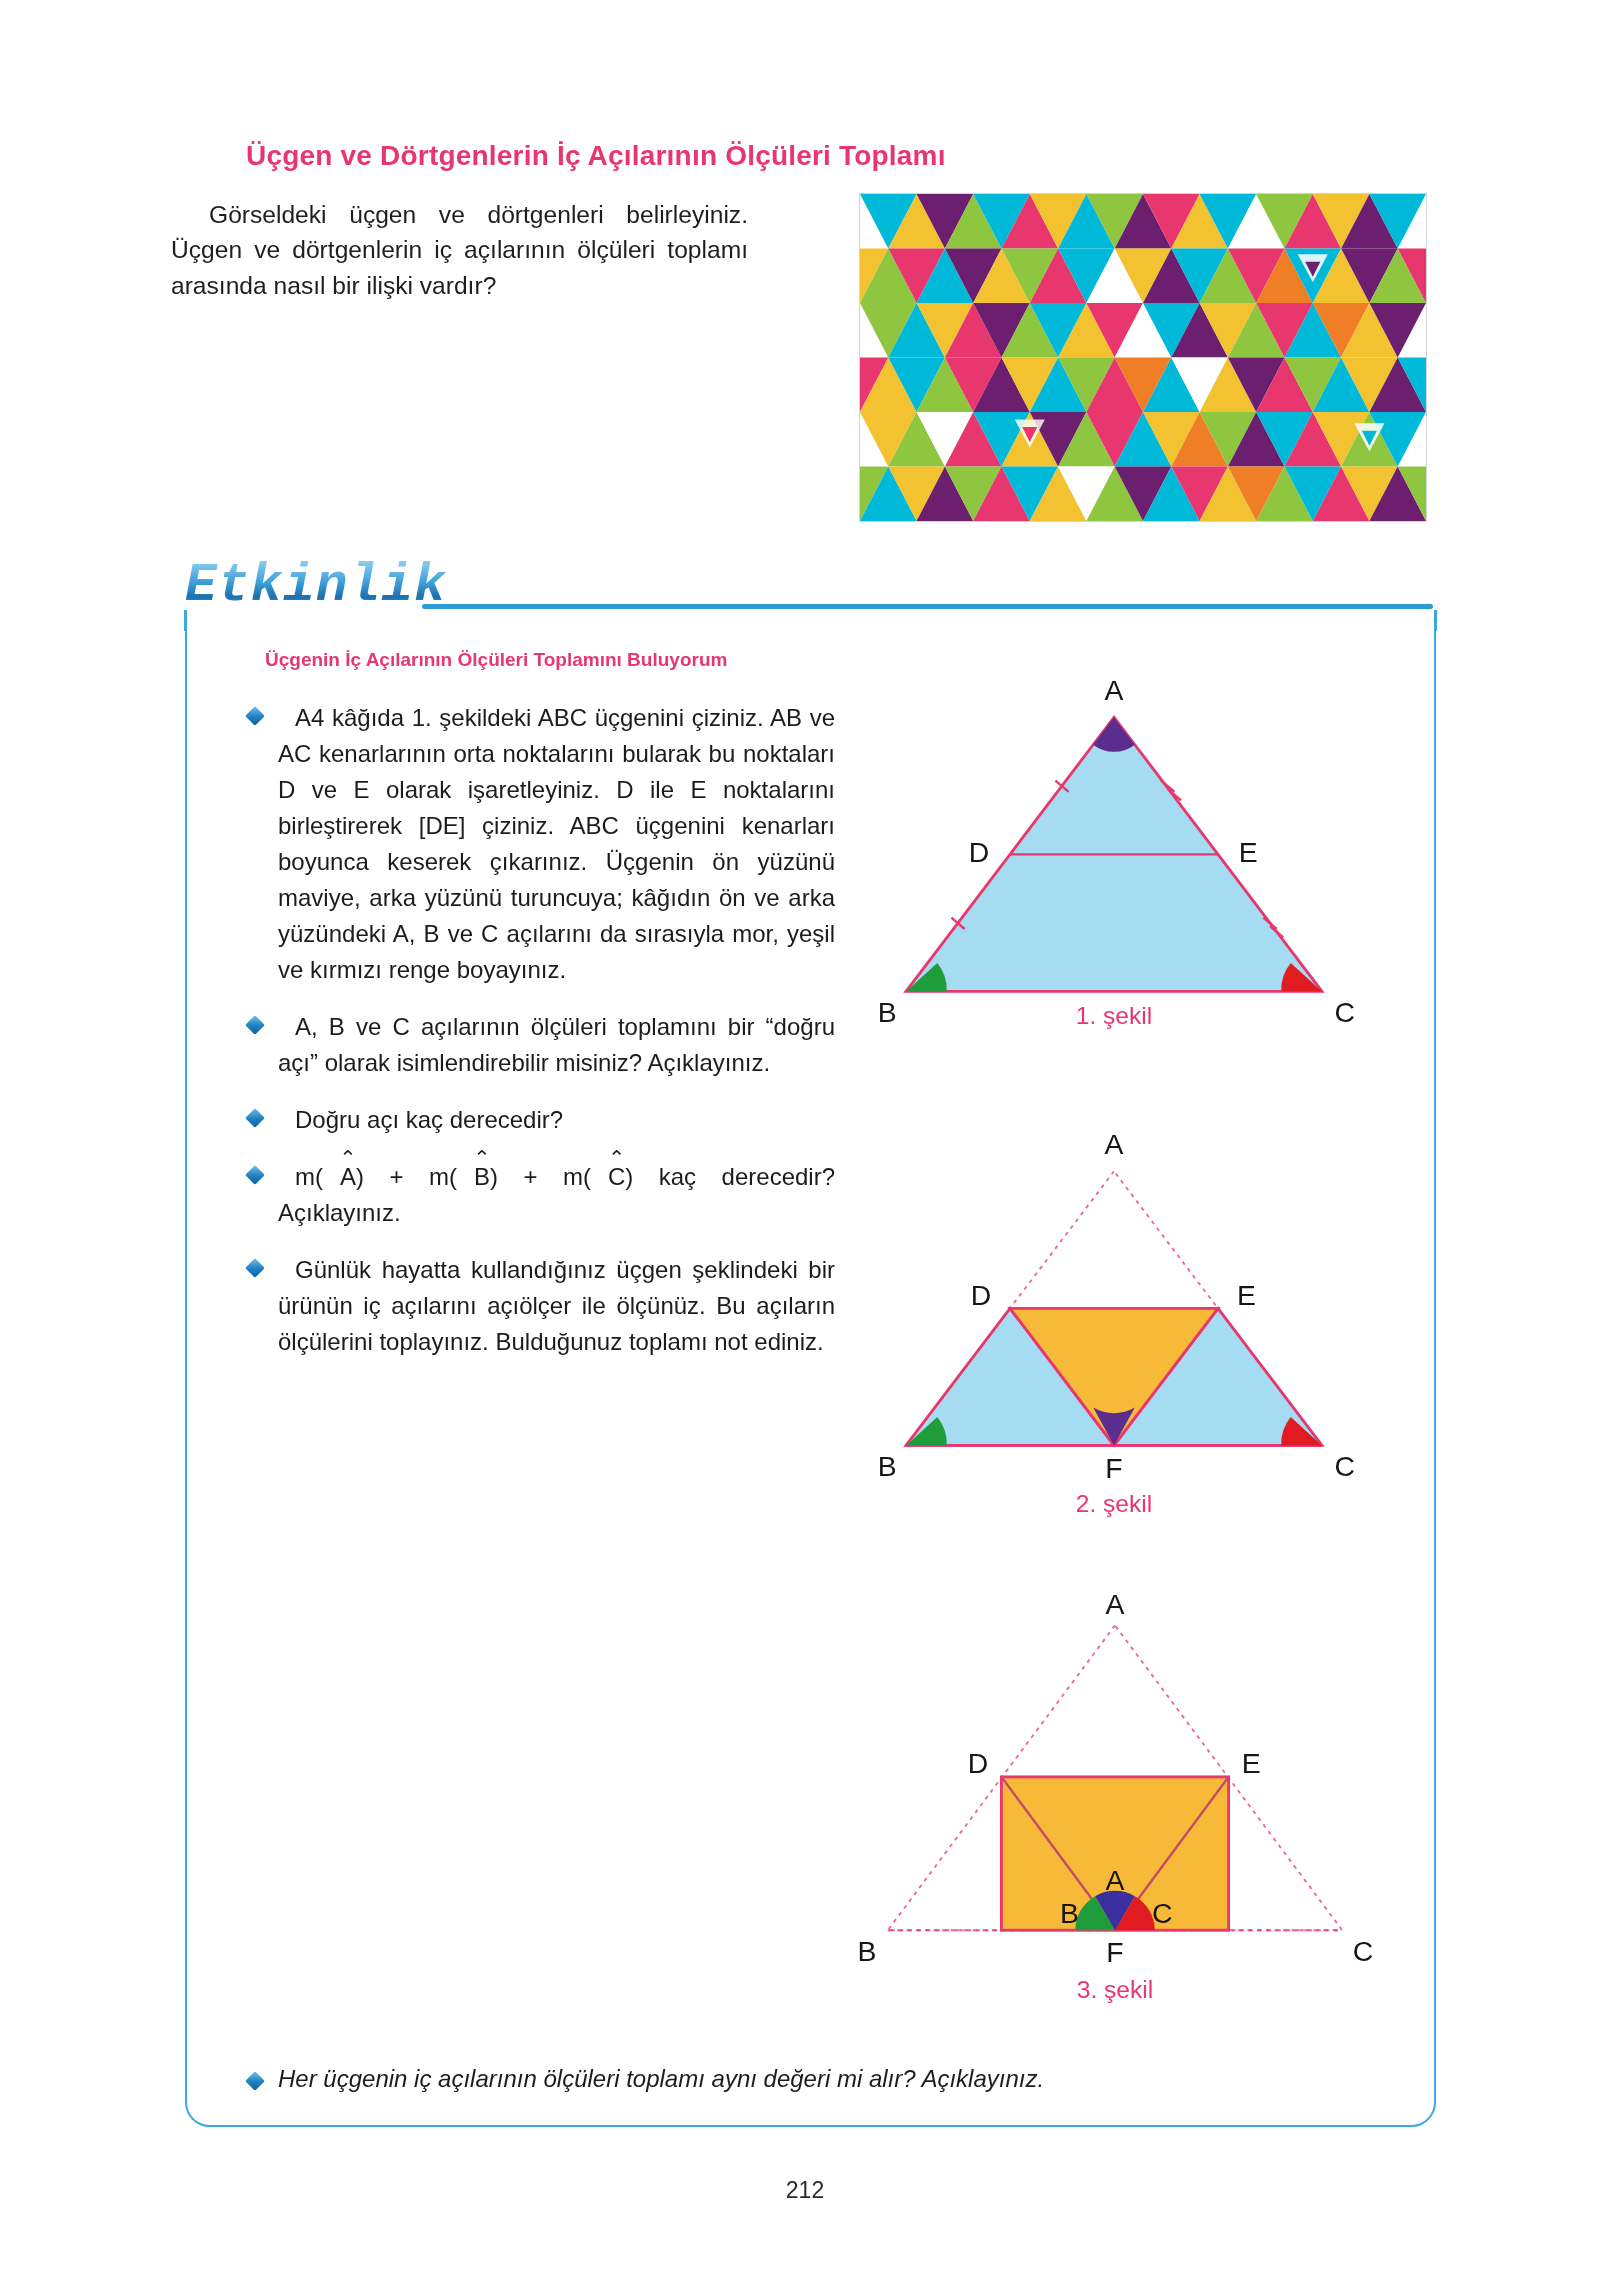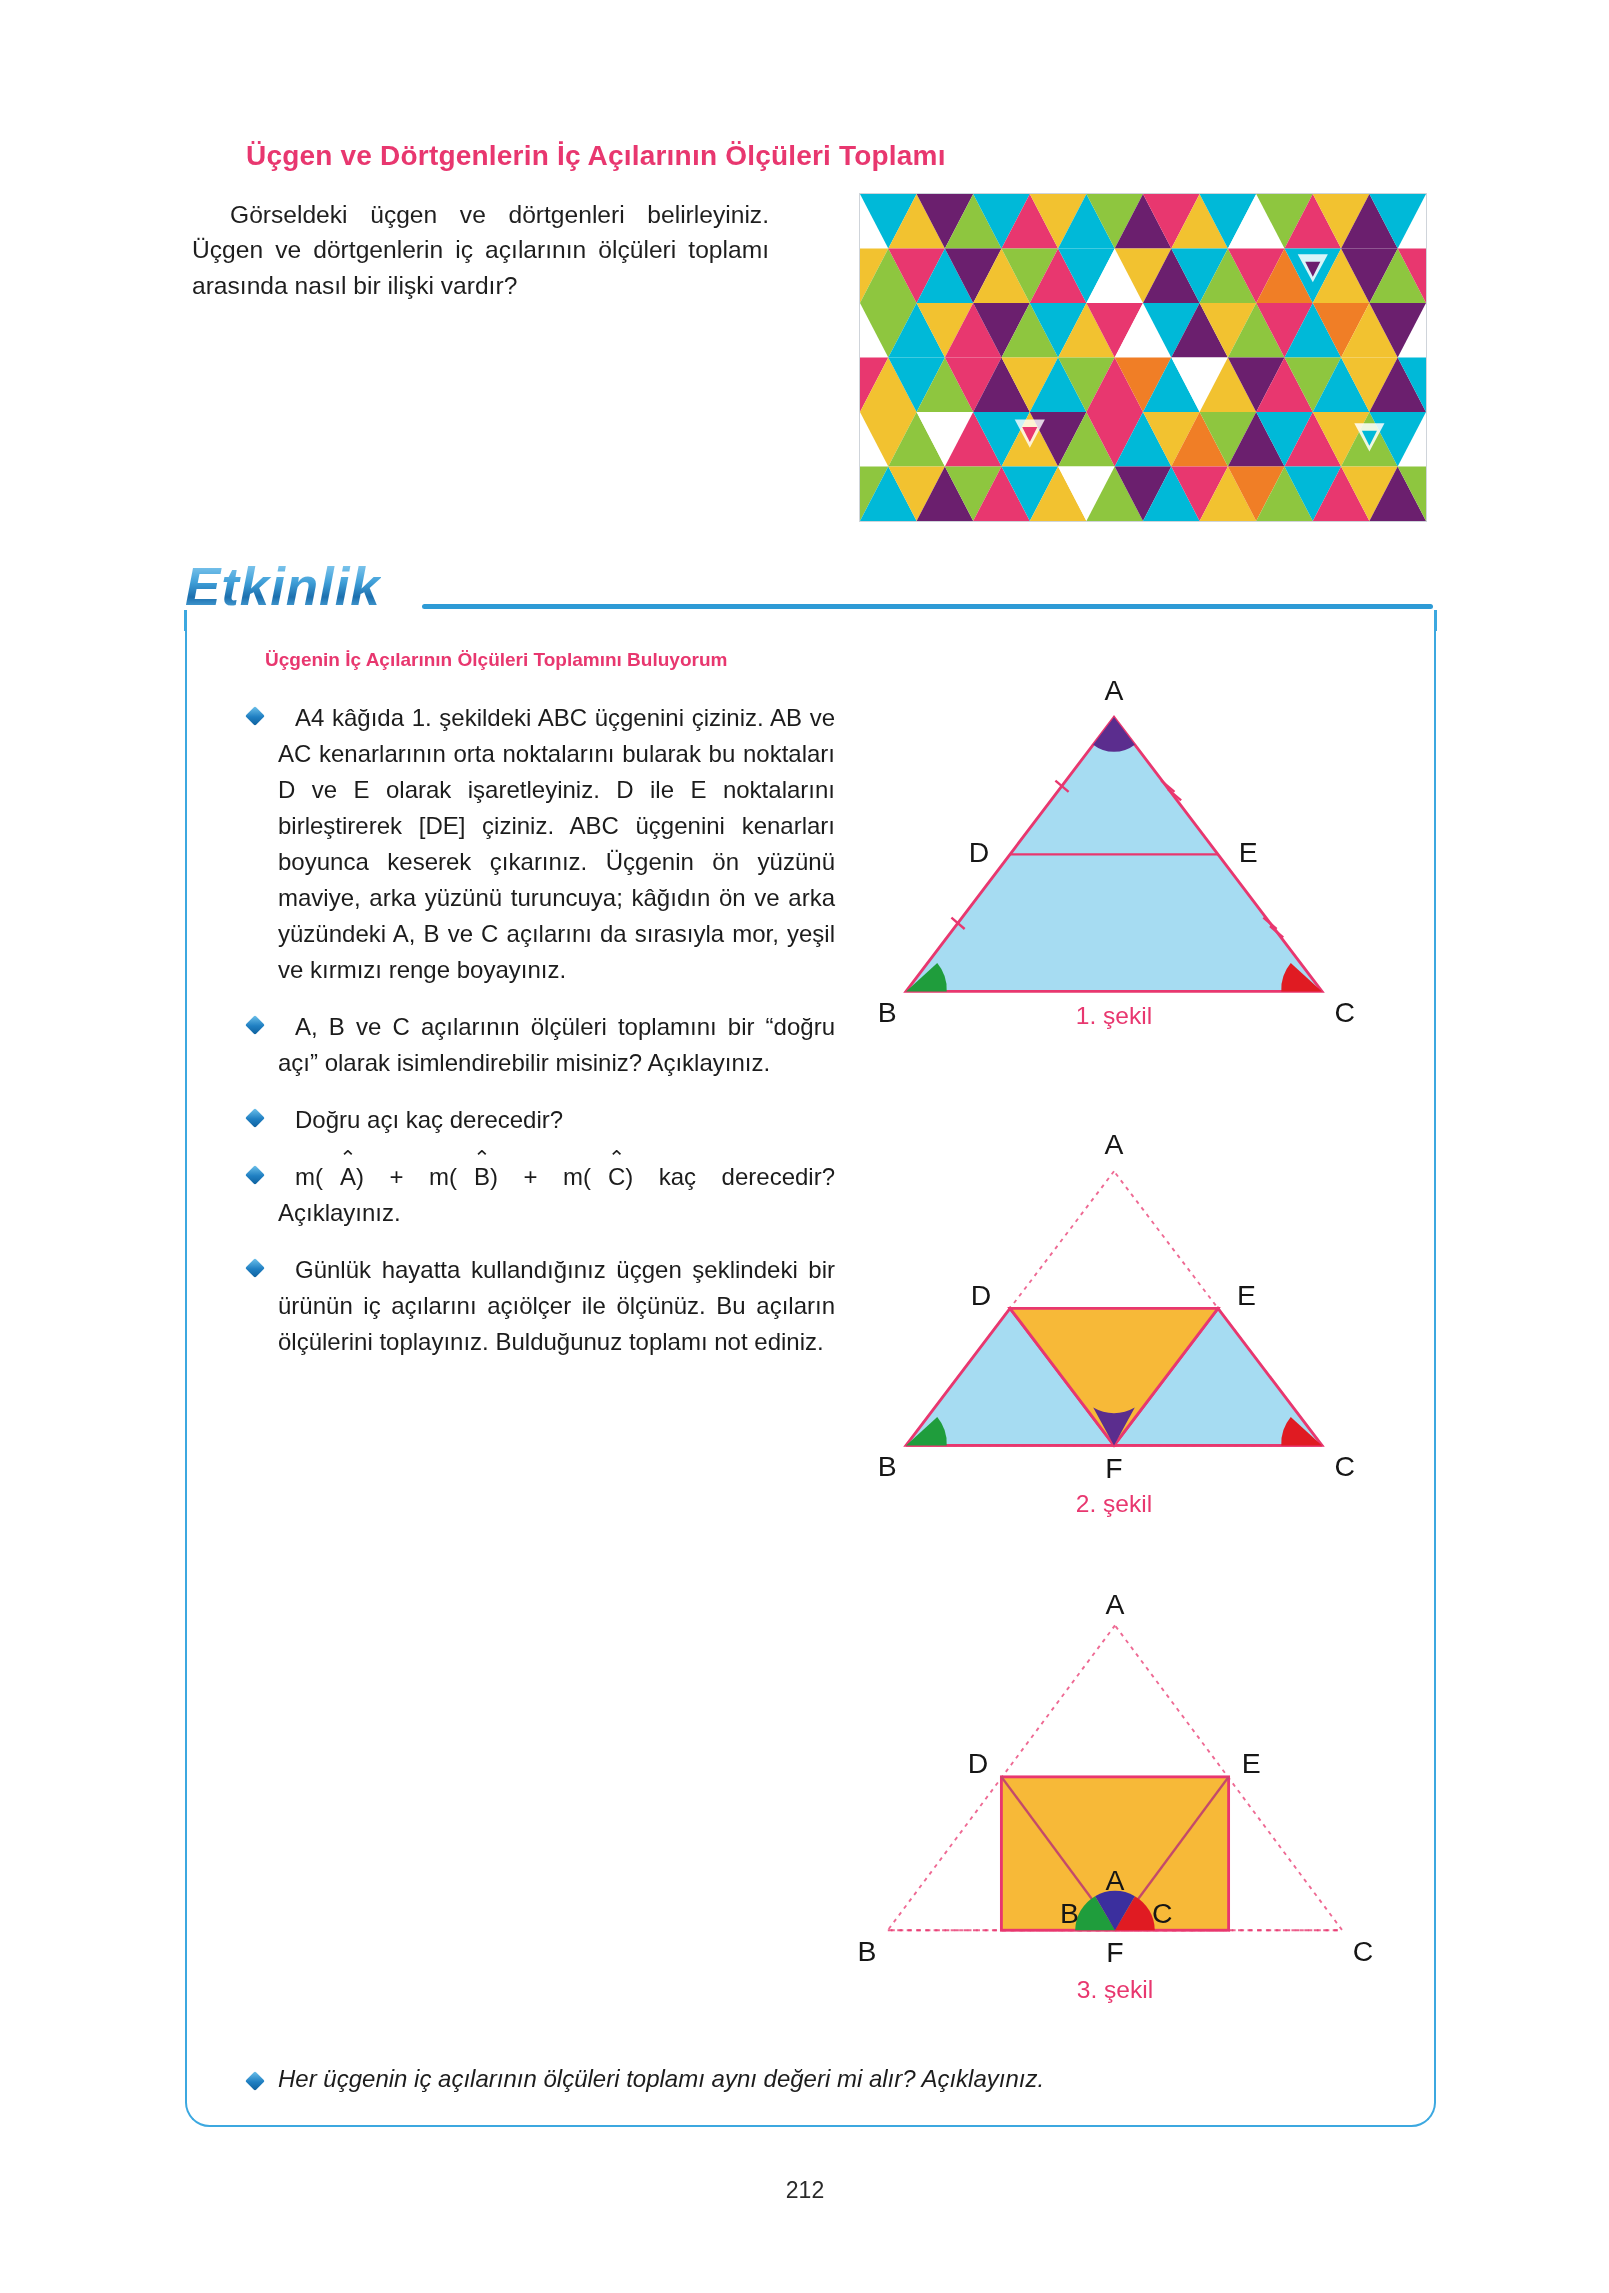--- a/index.html
+++ b/index.html
@@ -31,42 +31,42 @@
     position:relative;
     width:1259px;
   }
   #intro-text {
     width:577px;
     font-size:24.6px;
     line-height:1.45;
     text-align:justify;
     text-indent:38px;
     color:#1e1e1e;
-    margin-left:24px;
+    margin-left:3px;
   }
 
   
   #mosaic-figure {
     position:absolute;
     right:0; top:-3.8px;
     width:568px; height:329px;
     border:1.9px solid #cfd4da;
     overflow:hidden;
     background:#ffffff;
   }
   #mosaic-figure svg { display:block; width:100%; height:100%; }
 
   
   #etkinlik-header {
     position:absolute;
     left:185px; top:560px;
     width:1249px; height:70px;
   }
   #etkinlik-word {
-    font-family:Liberation Sans, sans-serif;
+    font-family:Liberation Mono, monospace;
     font-size:53px;
     font-weight:bold;
     font-style:italic;
     letter-spacing:0.9px;
     background:linear-gradient(180deg,#8fd0f2 0%, #3f9fd8 42%, #1c6fae 70%, #5cb6e8 100%);
     -webkit-background-clip:text;
     background-clip:text;
     color:transparent;
     -webkit-text-fill-color:transparent;
     display:inline-block;

